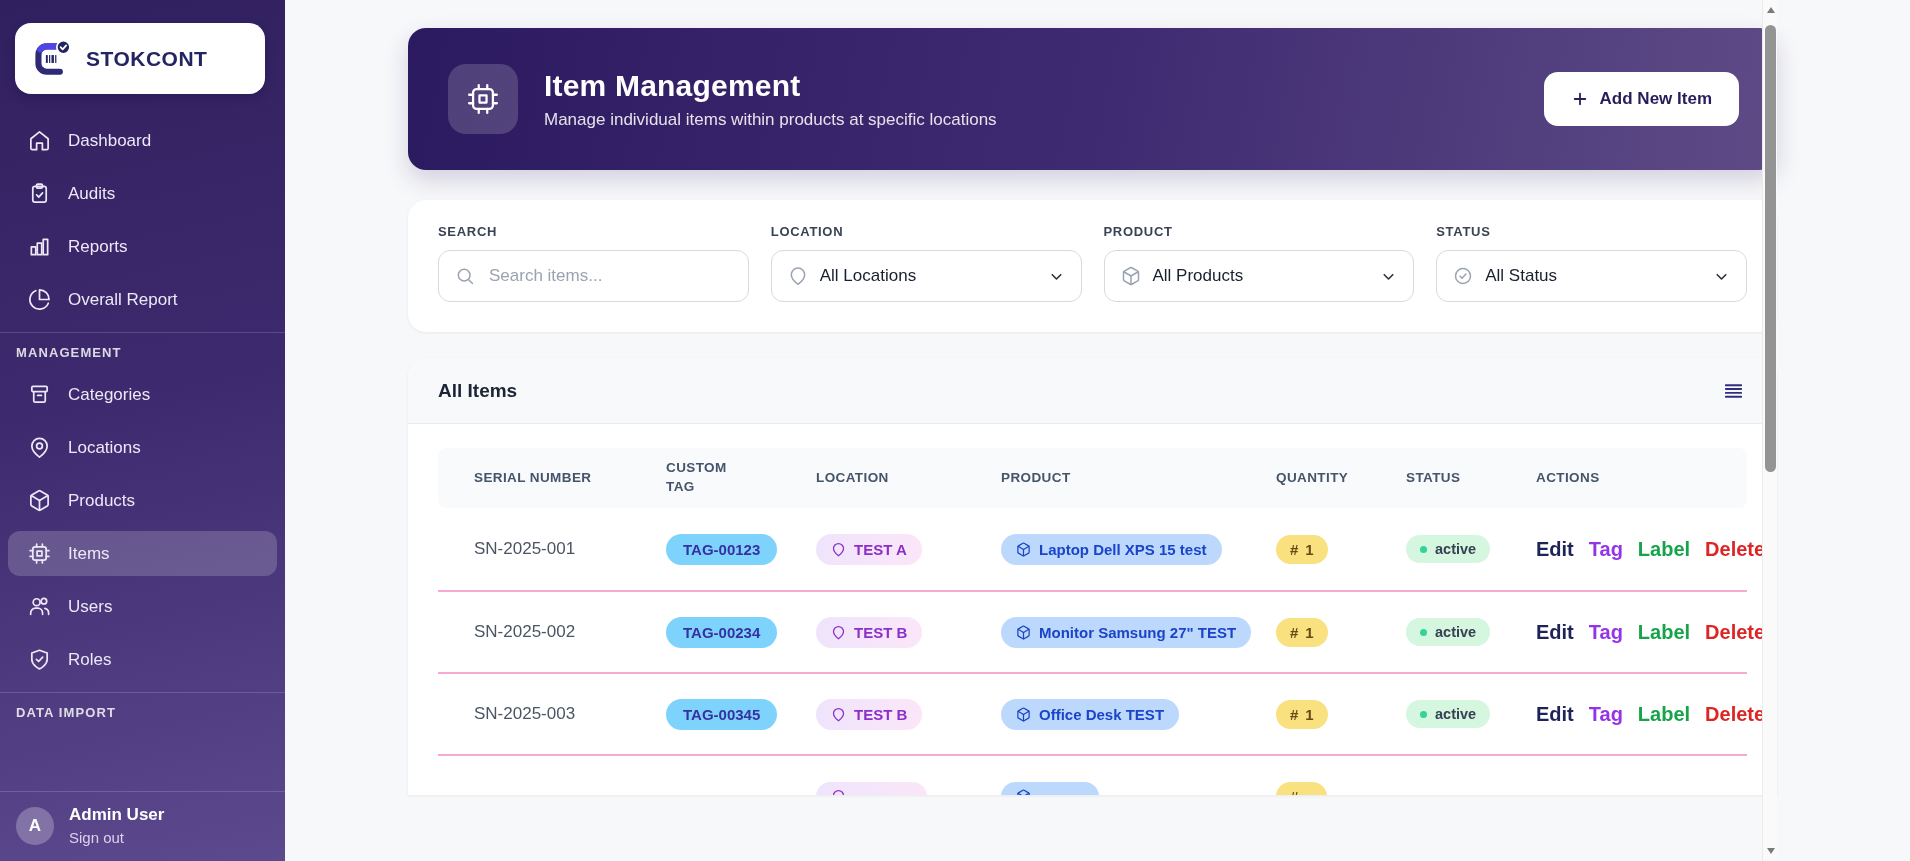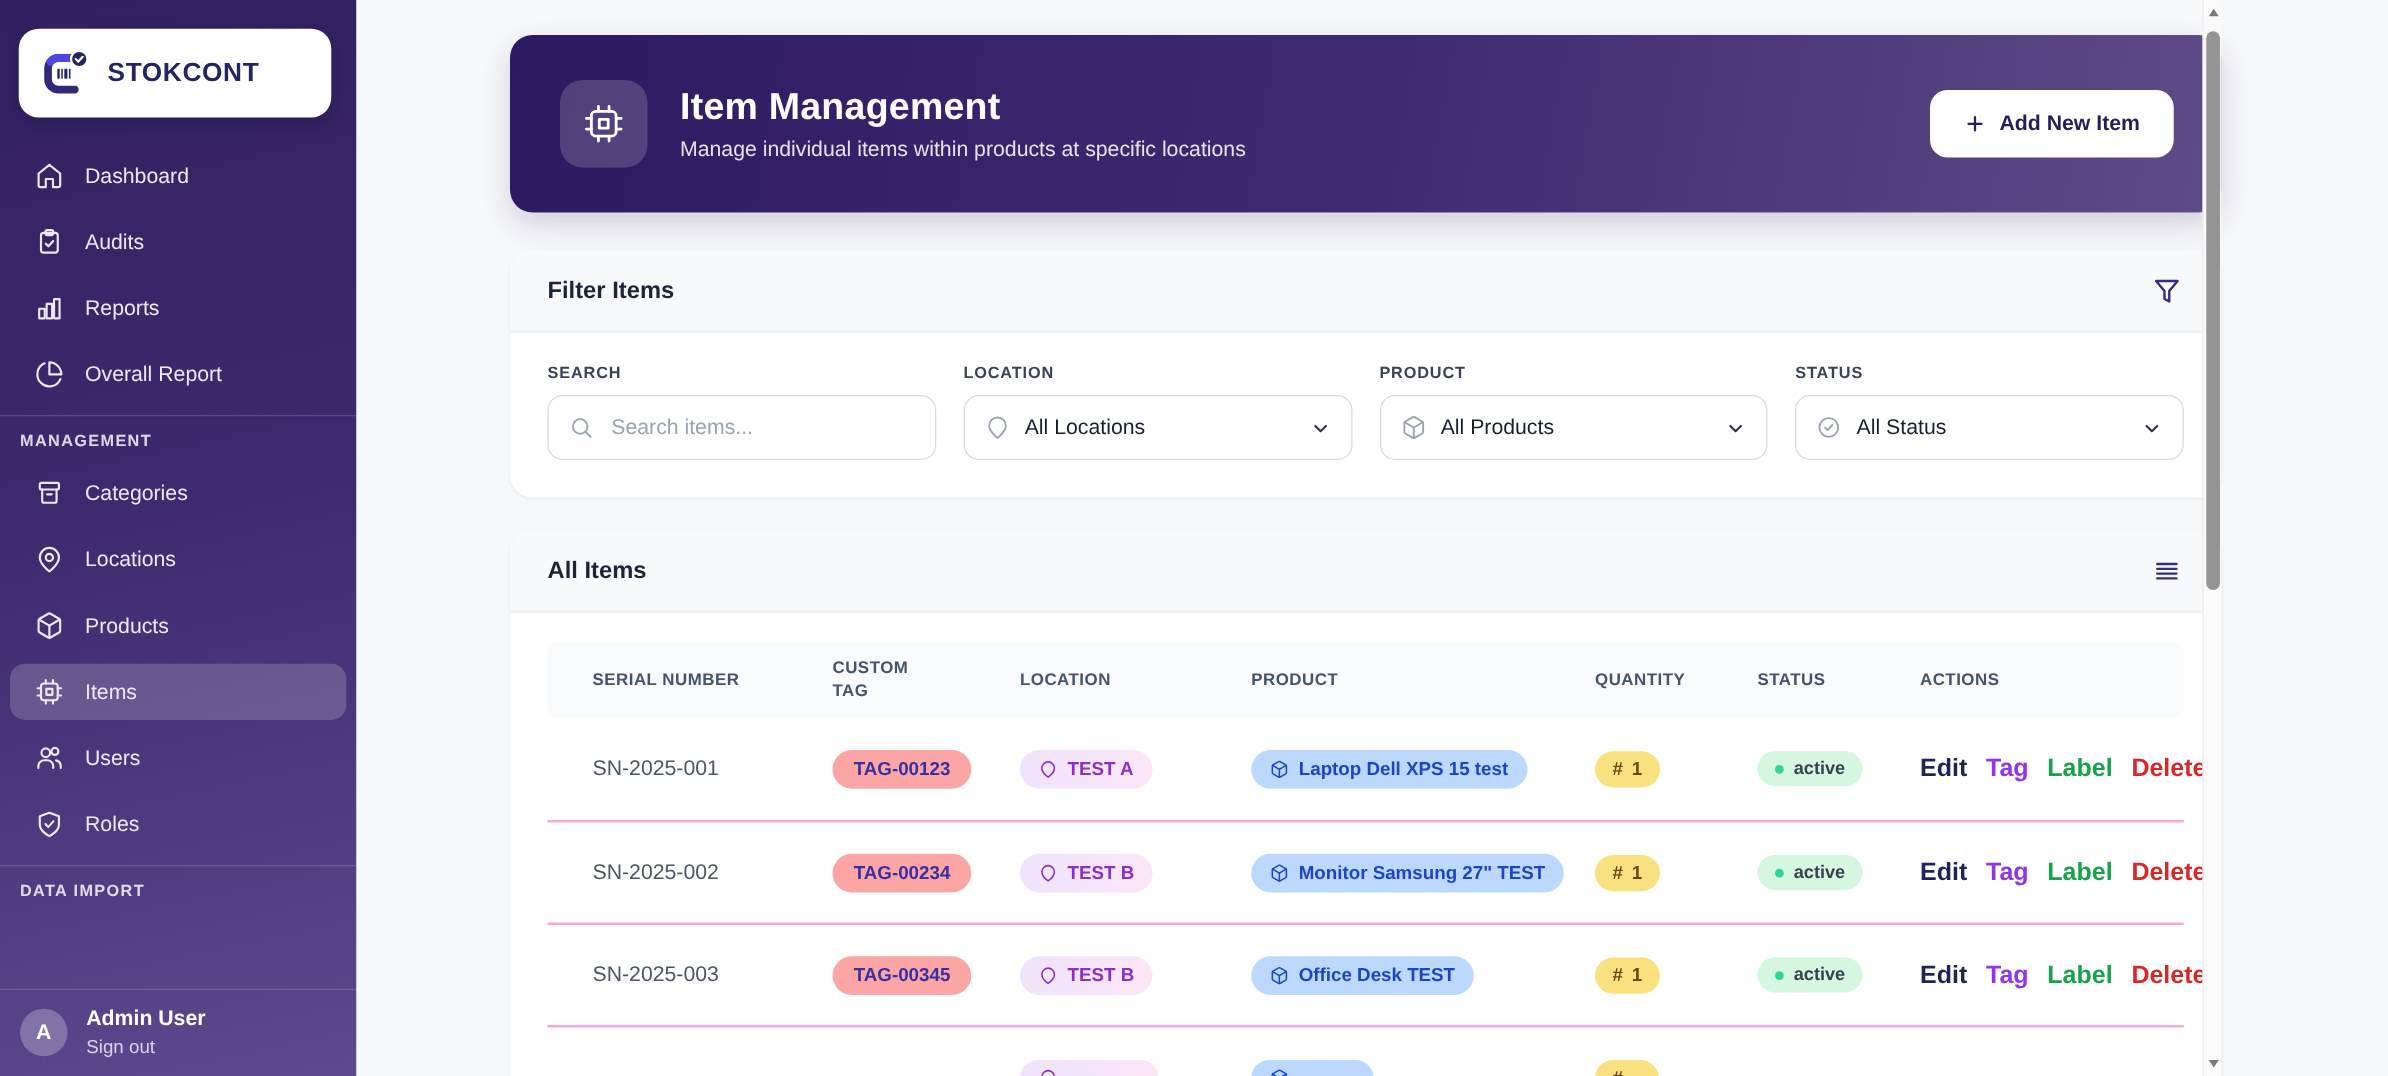--- a/index.html
+++ b/index.html
@@ -89,21 +89,21 @@
   .th.wrap span { display:inline-block; max-width:78px; }
   .trow { height:82px; }
   .trow + .trow { border-top:2px solid #f9a8d4; }
   .td { padding-left:16px; }
   .td:first-child { padding-left:36px; }
   .serial { font-size:17px; color:#4b5563; }
 
   .badge { display:inline-flex; align-items:center; gap:8px; border-radius:999px; font-weight:700;
     font-size:15px; padding:7px 15px; white-space:nowrap; }
   .badge .ic { width:15px; height:15px; stroke-width:2; }
-  .b-tag  { background:#fca5a5; color:#3730a3; padding:7px 17px;text-align:center; }
+  .b-tag  { background:#7dd3fc; color:#3730a3; padding:7px 17px;text-align:center; }
   .b-loc  { background:linear-gradient(90deg,#efe4fc,#fbe6f8); color:#8b2fc9; }
   .b-prod { background:#bcd9fd; color:#1c44c8; }
   .b-qty  { background:#fae180; color:#6d4715; gap:7px; padding:6px 14px; }
   .b-status { background:#d5f6df; color:#374151; font-weight:600; font-size:14.5px; padding:6px 14px; }
   .dot { width:7px; height:7px; border-radius:50%; background:#34d399; flex:none; }
 
   .actions { display:flex; gap:15px; font-size:20px; font-weight:700; }
   .act { cursor:pointer; }
   .act-0 { color:#1e2358; } .act-1 { color:#9333ea; } .act-2 { color:#16a34a; } .act-3 { color:#dc2626; }
 
@@ -248,28 +248,20 @@
         </div>
         <button class="add-btn">
           <svg class="ic" viewBox="0 0 24 24">
               <path d="M12 5v14M5 12h14"></path>
             </svg>
           <span>Add New Item</span>
         </button>
       </section>
 
       <section class="card">
-        <div class="card-head">
-          <span class="card-title">Filter Items</span>
-          <button class="head-icon-btn">
-            <svg class="ic" viewBox="0 0 24 24">
-                <path d="M21 4H3l7 8.3V19l4 2v-8.7z"></path>
-              </svg>
-          </button>
-        </div>
         <div class="filter-grid">
           <div>
             <div class="f-label">SEARCH</div>
             <div class="f-input">
               <svg class="ic lead" viewBox="0 0 24 24">
                   <circle cx="11" cy="11" r="7"></circle>
                   <path d="m21 21-4.3-4.3"></path>
                 </svg>
               <input type="text" placeholder="Search items..." style="">
             </div>

